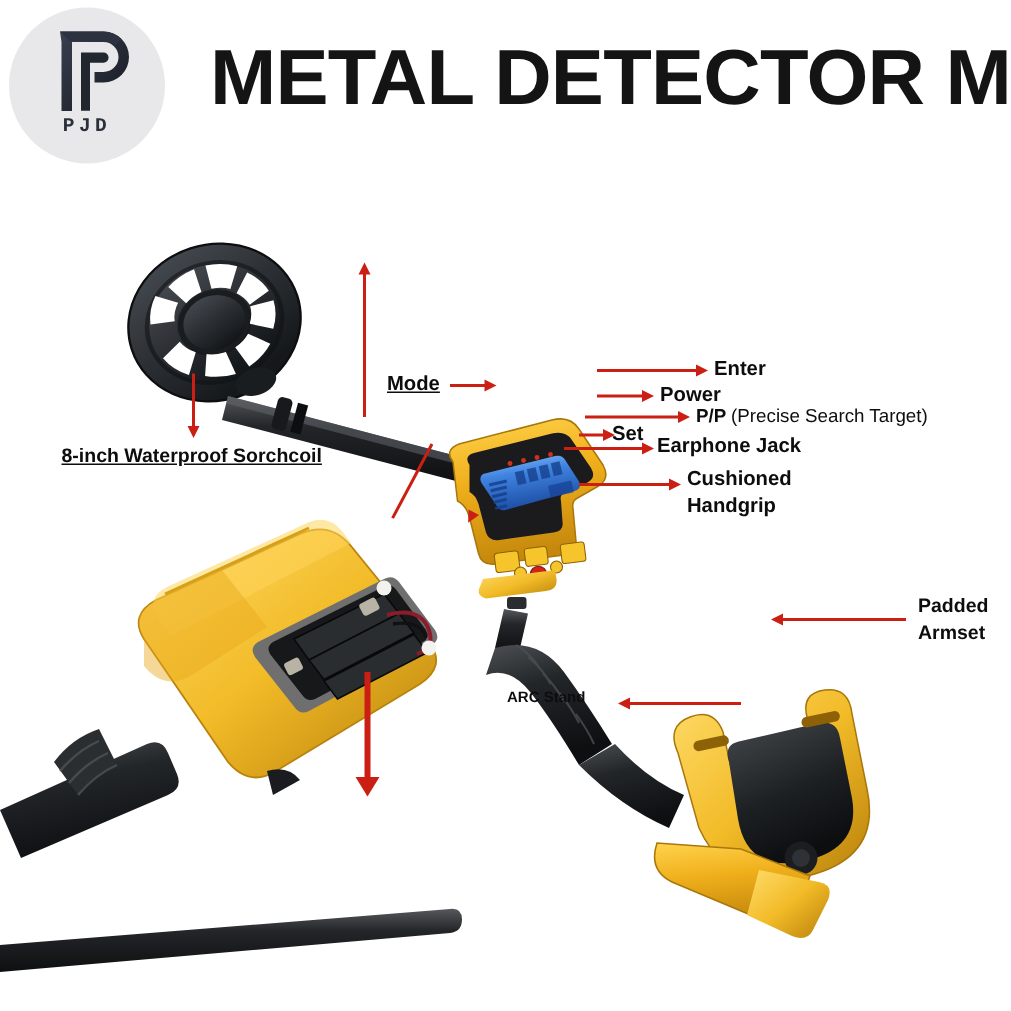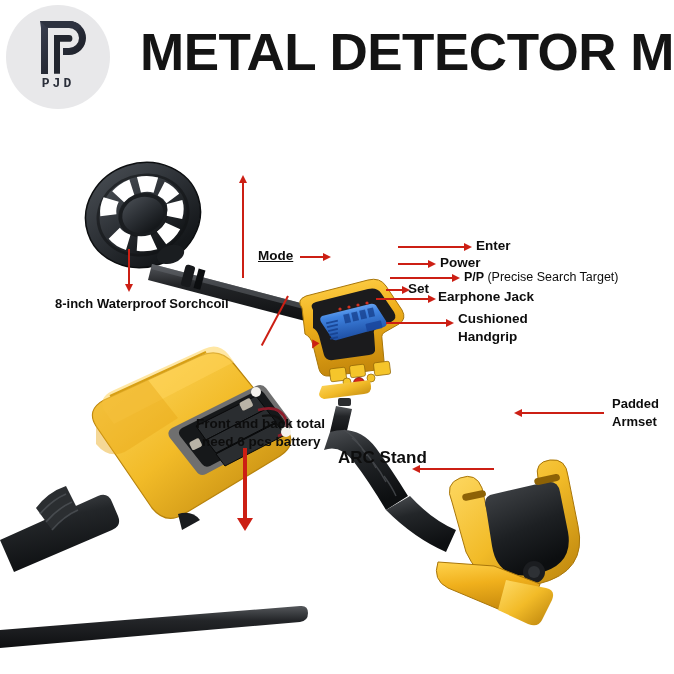--- a/index.html
+++ b/index.html
@@ -284,21 +284,21 @@
   <div class="ah ah-l" style="left:514px;top:408.5px;"></div>
 
   <div class="arrow" style="left:420px;top:468px;width:74px;height:1.6px;"></div>
   <div class="ah ah-l" style="left:412px;top:464.5px;"></div>
 
   <div class="arrow" style="left:243px;top:448px;width:4px;height:72px;"></div>
   <div class="ah" style="left:237px;top:518px;border-left:8px solid transparent;
               border-right:8px solid transparent;border-top:13px solid #cc1f14;"></div>
 
 
-  <div class="lbl" style="left:55px;top:296px;font-size:13px;">
+  <div class="lbl" style="left:41px;top:296px;font-size:13px;text-decoration:underline;">
     <div>8-inch Waterproof Sorchcoil</div>
   </div>
 
   <div class="lbl" style="left:258px;top:248px;font-size:13.5px;text-decoration:underline;">
     <div>Mode</div>
   </div>
 
   <div class="lbl" style="left:476px;top:238px;font-size:13.5px;">
     <div>Enter</div>
   </div>
@@ -324,22 +324,18 @@
     <div>Cushioned</div>
     <div style="margin-top:2px;">Handgrip</div>
   </div>
 
 
   <div class="lbl" style="left:612px;top:396px;font-size:13px;">
     <div>Padded</div>
     <div style="margin-top:3px;">Armset</div>
   </div>
 
-  <div class="lbl" style="left:338px;top:448px;font-size:17px;">
+  <div class="lbl" style="left:338px;top:460px;font-size:10px;">
     <div>ARC Stand</div>
   </div>
 
-  <div class="lbl" style="left:196px;top:416px;font-size:13.5px;">
-    <div>Front and back total</div>
-    <div style="margin-top:2px;margin-left:6px;">need 6 pcs battery</div>
-  </div>
 
 </div>
 
 </body></html>

